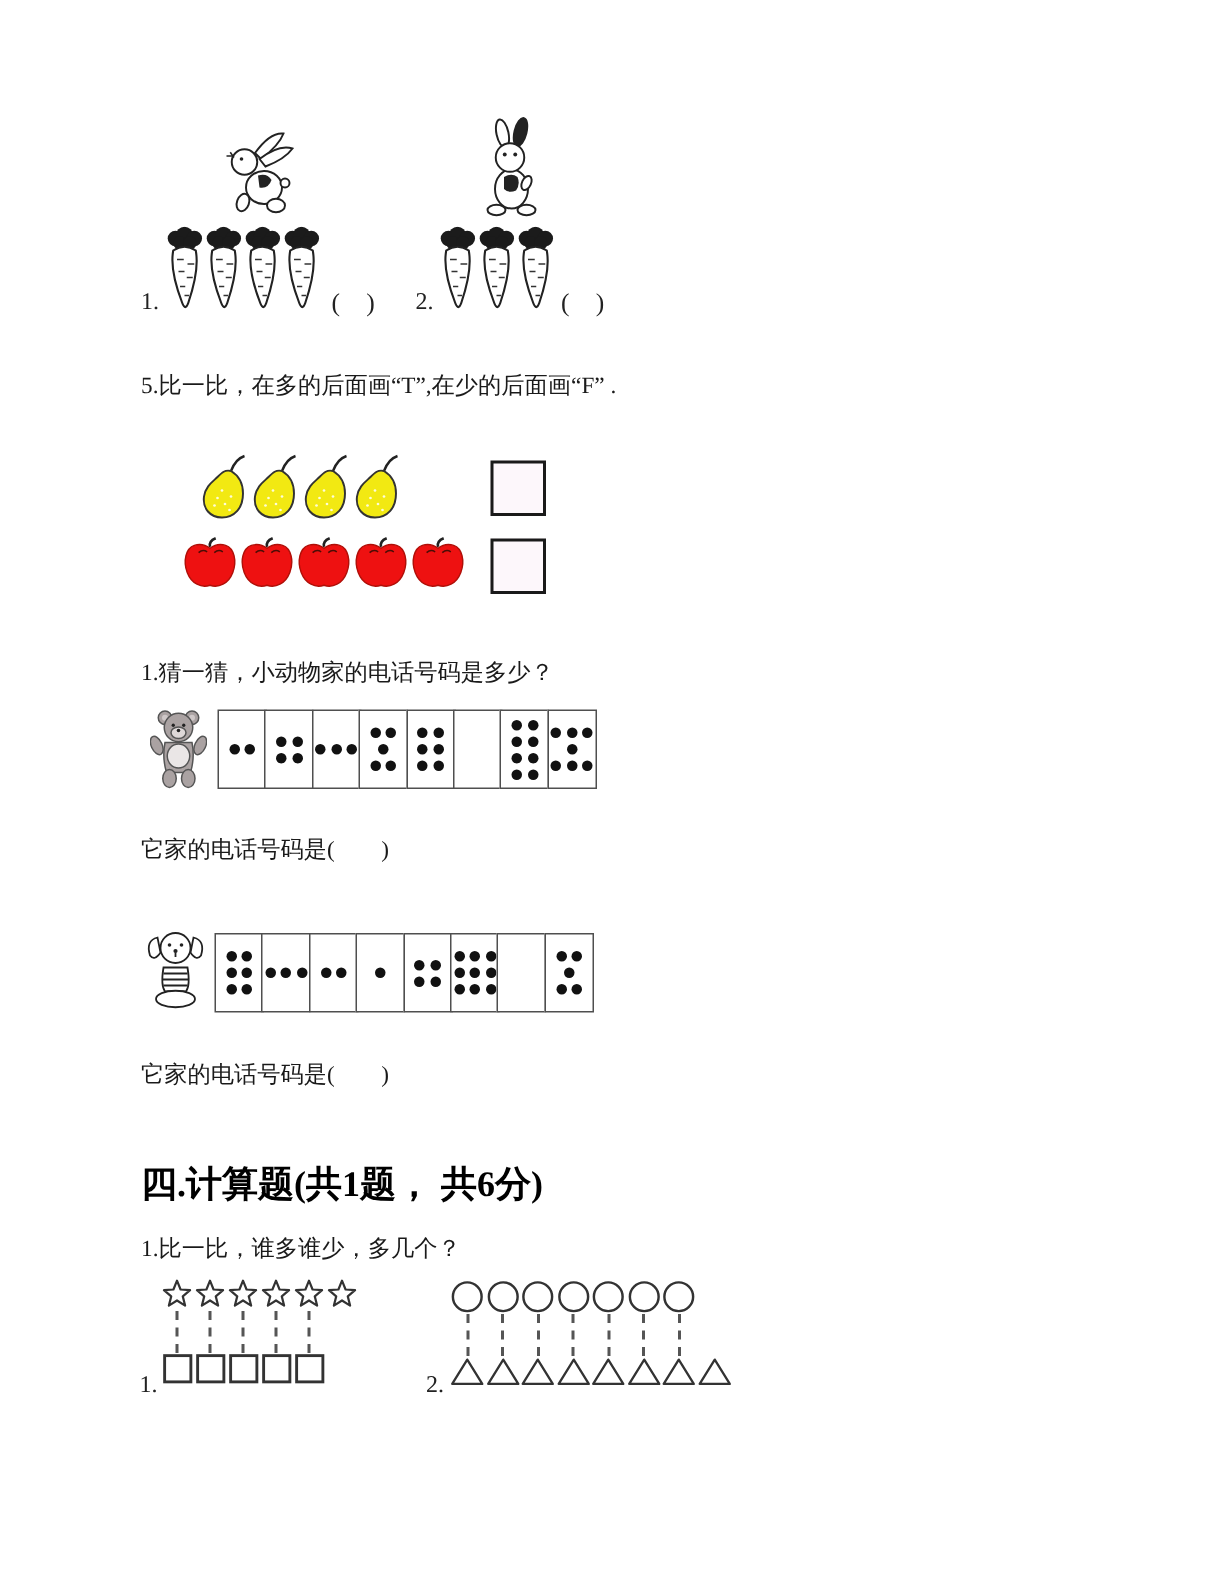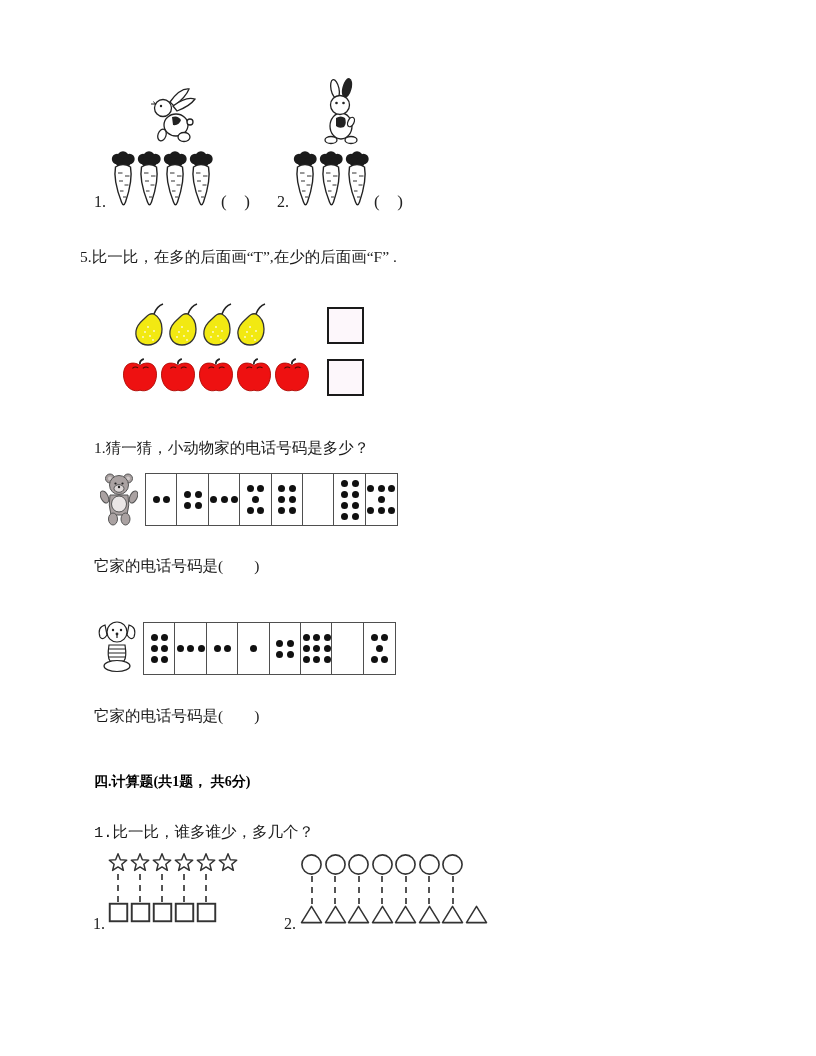--- a/index.html
+++ b/index.html
@@ -1,20 +1,20 @@
 <!DOCTYPE html>
 <html style="--pear: #f2e912; --apple: #ee1111; --box: #fdf7fb; --dot: #111111;"><head>
 <meta charset="utf-8">
 <style>
   html,body{margin:0;padding:0;background:#fff;}
   .page{position:relative;width:816px;height:1056px;background:#fff;overflow:hidden;
         font-family:"Liberation Serif","DejaVu Serif",serif;color:#111;}
   .abs{position:absolute;}
   .txt{font-size:15.5px;white-space:pre;color:#1a1a1a;}
-  .bold-title{font-size:14px;font-weight:bold;white-space:pre;color:#000;}
+  .bold-title{font-size:24px;font-weight:bold;white-space:pre;color:#000;}
   .num-label{font-size:16px;color:#222;}
   .answer-paren{font-size:17px;letter-spacing:3px;white-space:pre;color:#222;}
   .fruitrow{position:absolute;display:flex;}
   .carrot-svg{width:26px;height:58px;margin-right:0px;}
   .pear-svg{width:34px;height:46px;}
   .apple-svg{width:38px;height:36px;margin-right:0px;}
   .ansbox{position:absolute;width:37px;height:37px;border:2.2px solid #1a1a1a;background:var(--box,#fdf7fb);box-sizing:border-box;}
   .cardstrip{position:absolute;display:flex;padding-left:1.6px;}
   .card{width:33px;height:53px;background:#fff;border:1.6px solid #4f4f4f;margin-left:-1.6px;
         display:flex;flex-direction:column;justify-content:center;align-items:center;row-gap:4px;box-sizing:border-box;}
@@ -184,21 +184,21 @@
       <svg class="carrot-svg">
         <use href="#sym-carrot"></use>
       </svg>
       <svg class="carrot-svg">
         <use href="#sym-carrot"></use>
       </svg>
     </div>
   <div class="abs num-label" style="left:277px;top:193px;">2.</div>
   <div class="abs answer-paren" style="left:374px;top:192px;">(  )</div>
 
-  <div class="abs txt" style="left:80px;top:247px;">5.比一比，在多的后面画“T”,在少的后面画“F” .</div>
+  <div class="abs txt" style="left:94px;top:247px;">5.比一比，在多的后面画“T”,在少的后面画“F” .</div>
   <div class="fruitrow" style="left:133px;top:302px;">
       <svg class="pear-svg">
         <use href="#sym-pear"></use>
       </svg>
       <svg class="pear-svg">
         <use href="#sym-pear"></use>
       </svg>
       <svg class="pear-svg">
         <use href="#sym-pear"></use>
       </svg>
@@ -393,21 +393,21 @@
         </div>
         <div class="dotrow">
           <div class="dot"></div>
           <div class="dot"></div>
         </div>
       </div>
     </div>
   <div class="abs txt" style="left:94px;top:706px;">它家的电话号码是(        )</div>
 
   <div class="abs bold-title" style="left:94px;top:773px;">四.计算题(共1题， 共6分)</div>
-  <div class="abs txt" style="left:94px;top:822px;font-family:Liberation Mono, monospace;">1.比一比，谁多谁少，多几个？</div>
+  <div class="abs txt" style="left:94px;top:822px;">1.比一比，谁多谁少，多几个？</div>
 
   <div class="abs" style="left:107px;top:851px;">
     <div class="shaperow">
         <div class="cell1">
           <svg class="star-svg">
             <use href="#sym-star"></use>
           </svg>
         </div>
         <div class="cell1">
           <svg class="star-svg">

